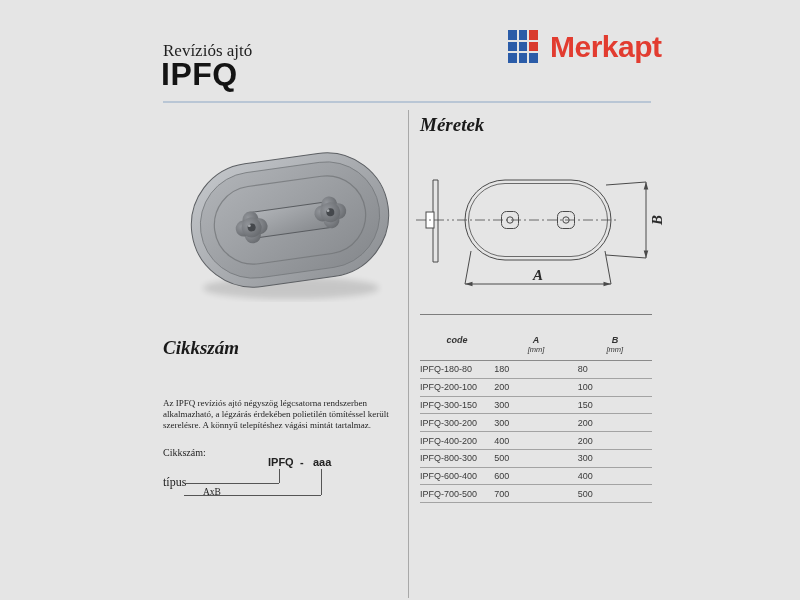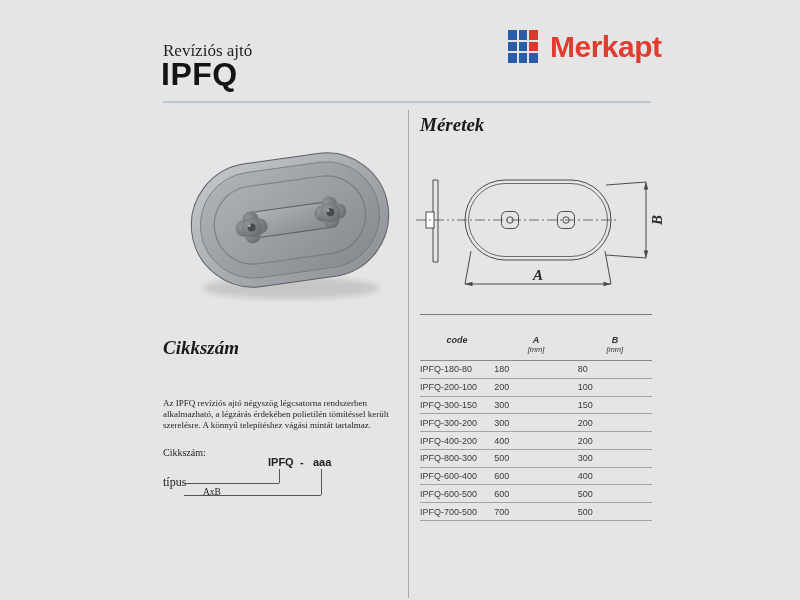--- a/index.html
+++ b/index.html
@@ -229,25 +229,20 @@
           <td>IPFQ-800-300</td>
           <td>500</td>
           <td>300</td>
         </tr>
       <tr>
           <td>IPFQ-600-400</td>
           <td>600</td>
           <td>400</td>
         </tr>
       <tr>
-          <td>IPFQ-600-500</td>
-          <td>600</td>
-          <td>500</td>
-        </tr>
-      <tr>
           <td>IPFQ-700-500</td>
           <td>700</td>
           <td>500</td>
         </tr>
     </tbody>
   </table>
 
 </div>
 
 </body></html>

